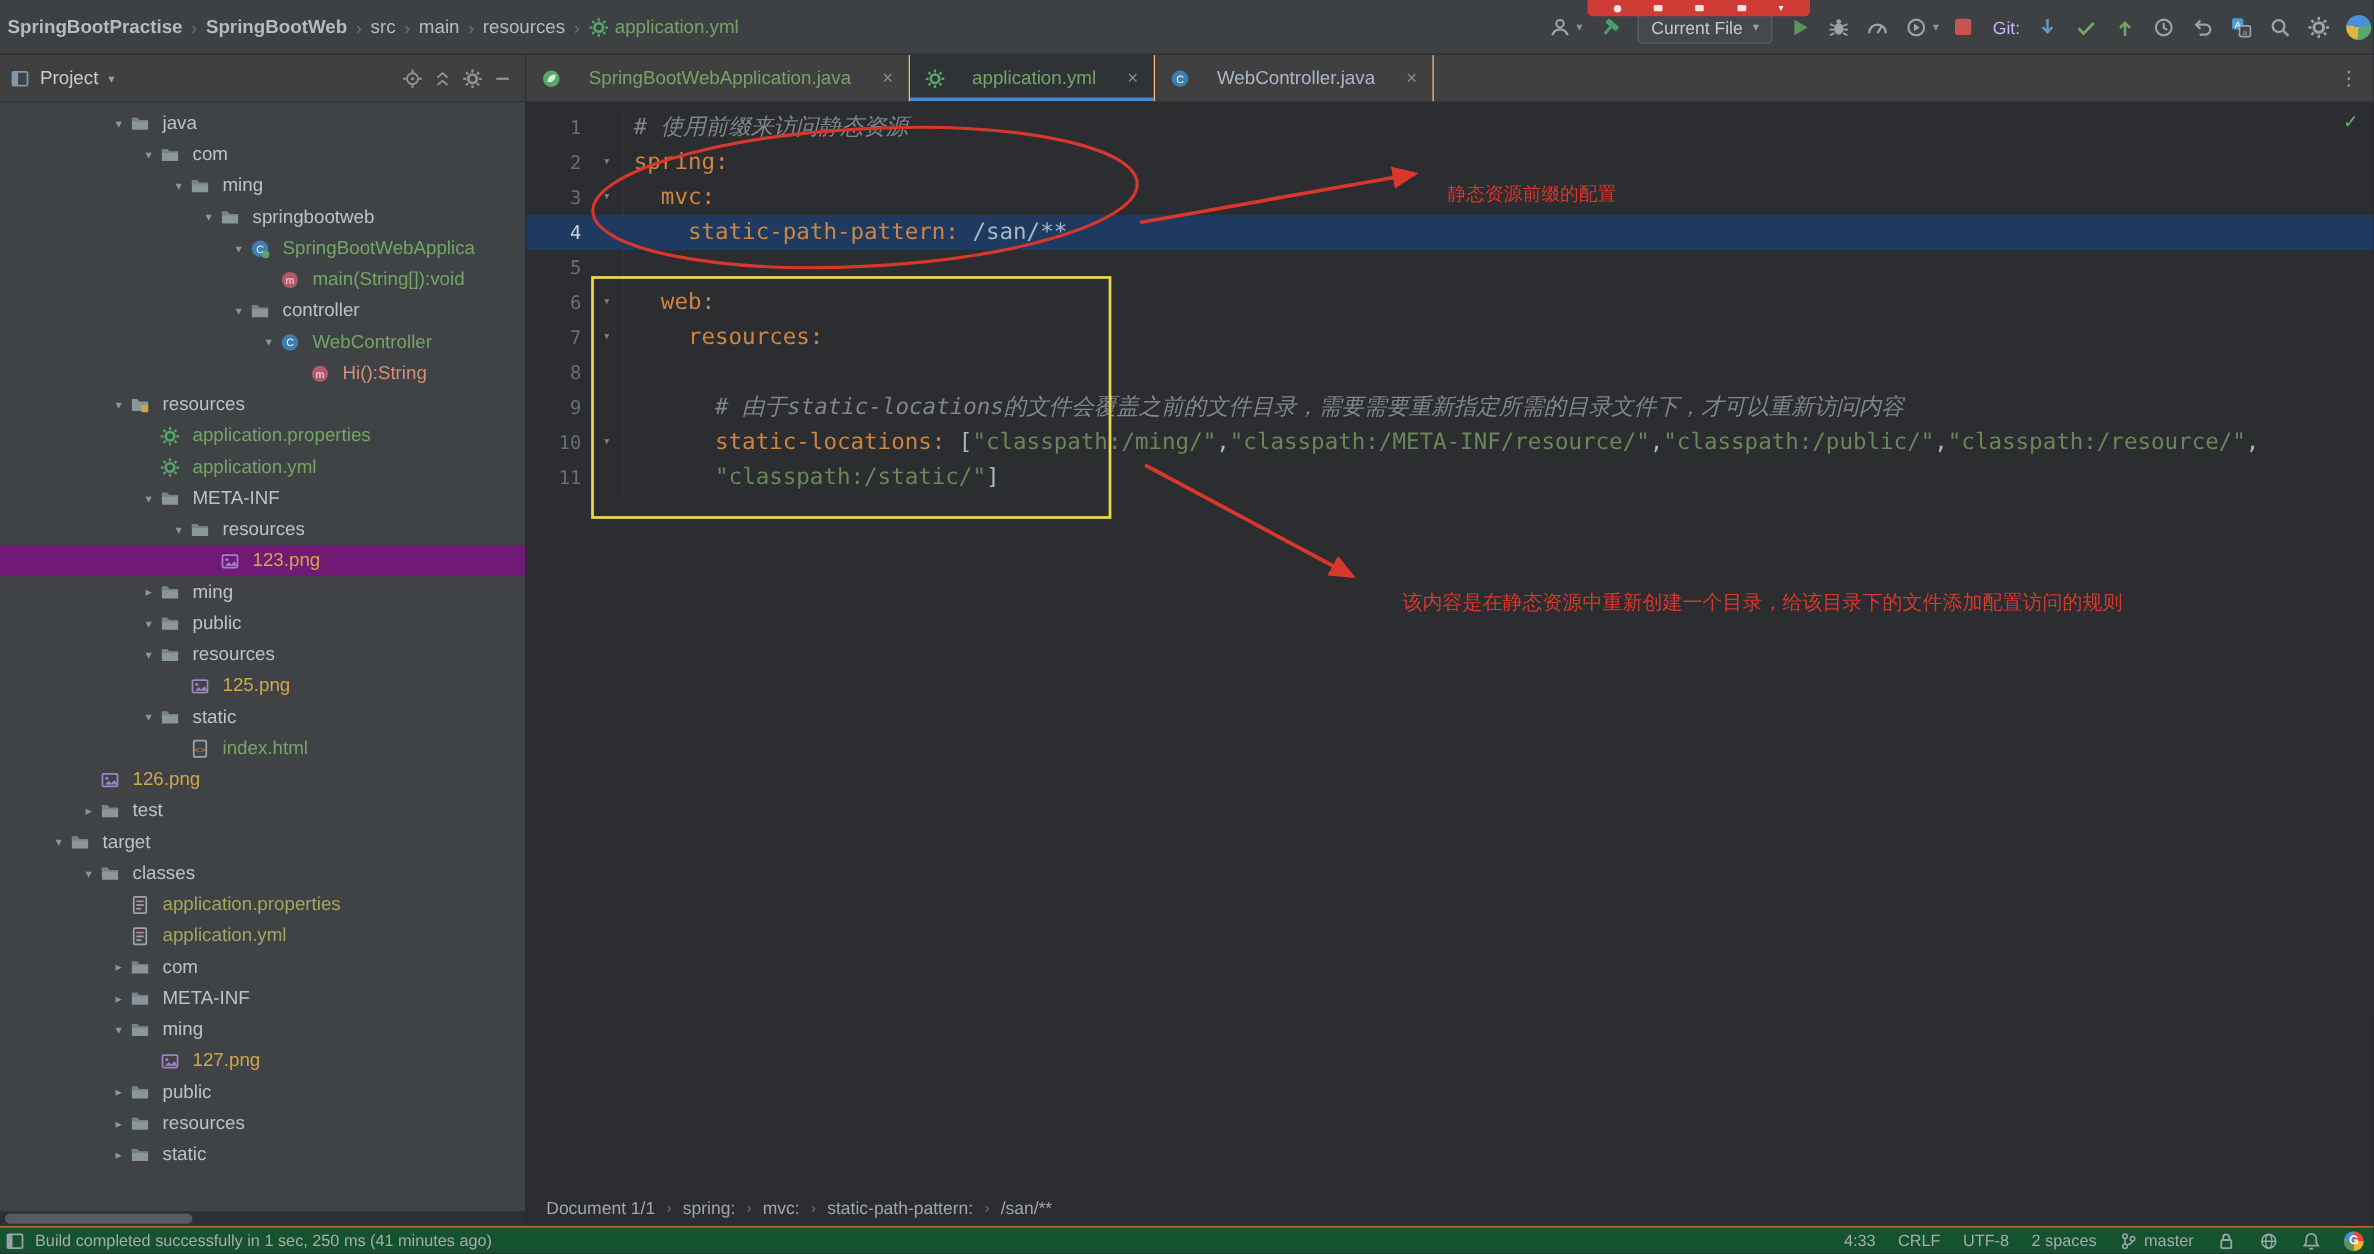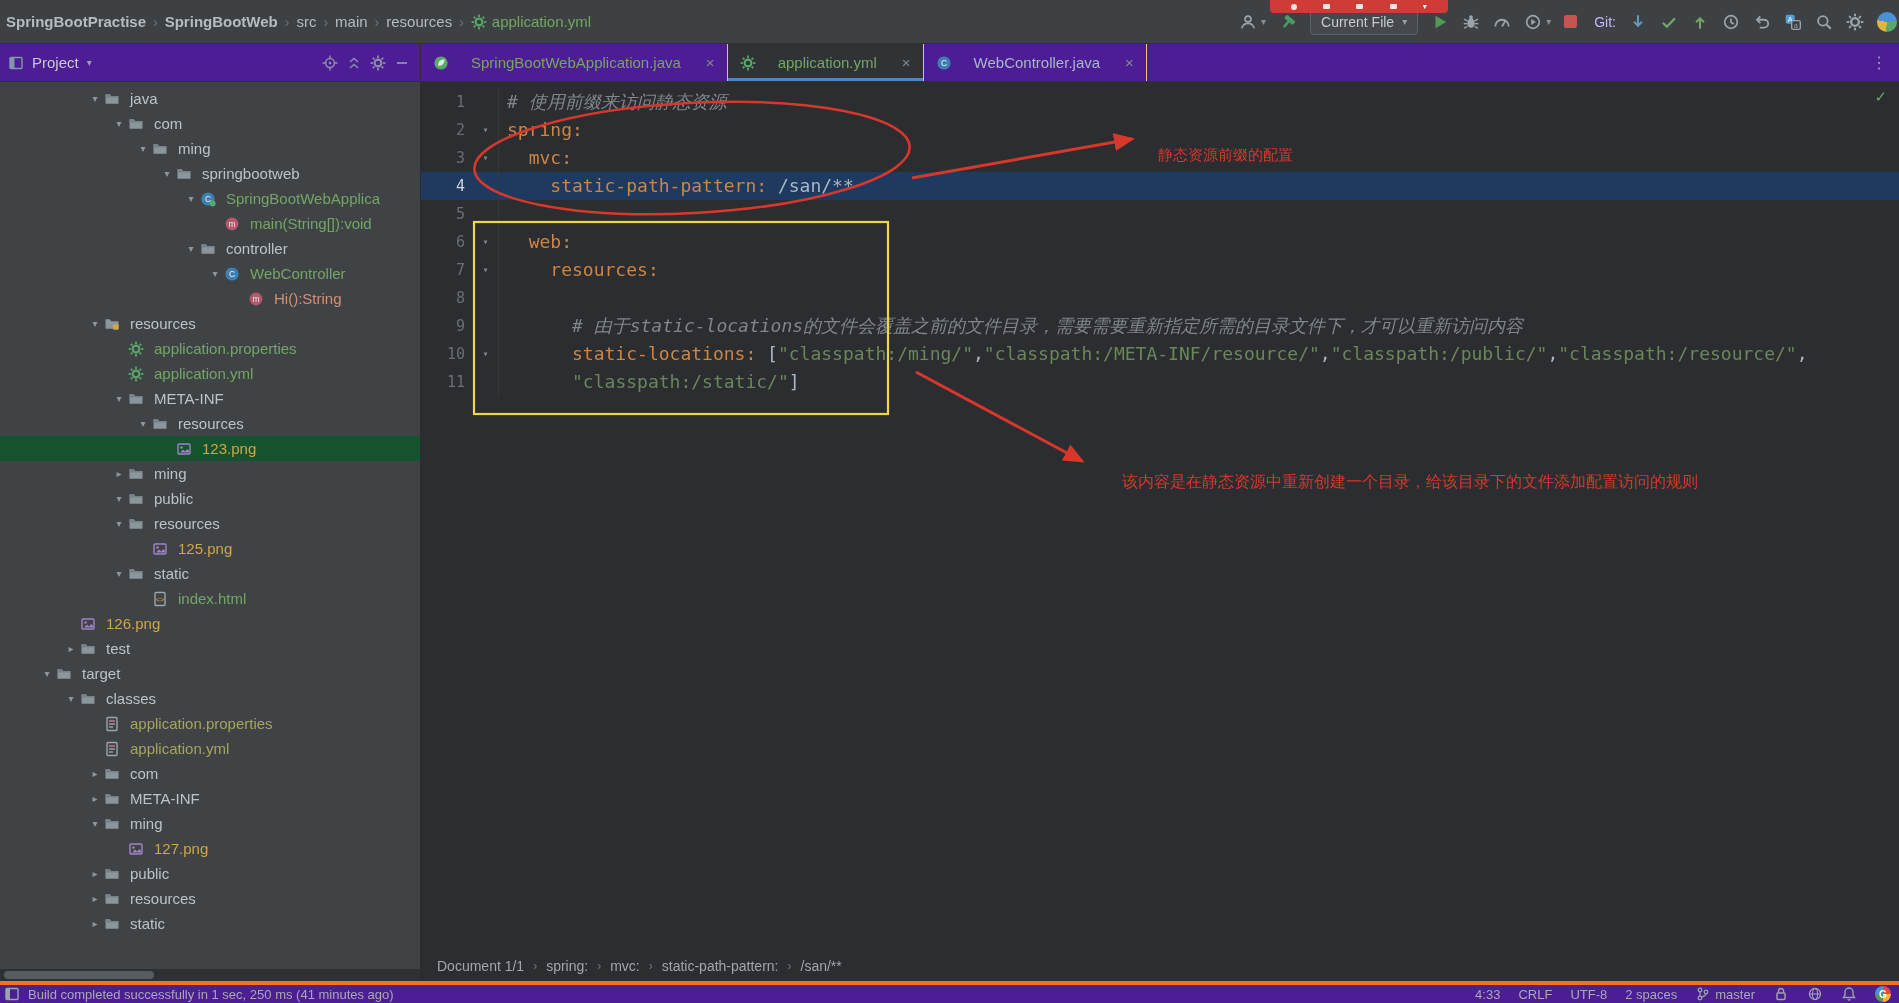--- a/index.html
+++ b/index.html
@@ -42,21 +42,21 @@
     background:#cf3b35; border-radius:0 0 4px 4px; display:flex; align-items:center;
     justify-content:space-around; padding:0 8px;
   }
   .recorder i { display:block; width:7px; height:5px; background:rgba(255,255,255,.85); border-radius:1px; }
   .recorder .dot { width:6px; height:6px; border-radius:50%; }
   .recorder .car { color:#fff; font-size:8px; font-style:normal; background:none; width:auto; height:auto; }
 
   
   .row2 {
     position:absolute; top:44px; left:0; right:0; height:38px;
-    background:#4c1d95; border-bottom:1px solid #2e3133; display:flex;
+    background:#404040; border-bottom:1px solid #2e3133; display:flex;
   }
   .panel-header {
     width:421px; flex:0 0 421px; display:flex; align-items:center; gap:8px;
     padding:0 10px 0 8px; border-right:1px solid #2e3133;
   }
   .ptitle { font-size:15px; color:#c7ccd0; cursor:pointer; }
   .panel-header .caret { font-size:10px; color:#9aa0a5; }
   .panel-header .spacer { flex:1; }
   .panel-header .hicon { cursor:pointer; opacity:.85; }
   .tabs { display:flex; align-items:stretch; height:100%; }
@@ -68,21 +68,21 @@
   .tab .close { color:#868b8f; font-size:15px; margin-left:3px; }
   .row2 .more { margin-left:auto; align-self:center; color:#9aa0a5; font-size:16px; padding:0 12px; cursor:pointer; }
 
   
   .project-panel {
     position:absolute; top:82px; left:0; width:421px; bottom:22px;
     background:#3f4346; border-right:1px solid #2a2d2f; overflow:hidden;
   }
   #tree { padding-top:4px; }
   .trow { height:25px; display:flex; align-items:center; font-size:15px; white-space:nowrap; cursor:pointer; }
-  .trow.sel { background:#14532d; }
+  .trow.sel { background:#701a75; }
   .trow .chev { width:18px; text-align:center; color:#8f959a; font-size:10px; flex:0 0 18px; }
   .trow .ic { flex:0 0 20px; }
   .trow .lbl { margin-left:6px; }
   .c-dir    { color:#bdc2c6; }
   .c-green  { color:#74a564; }
   .c-orange { color:#cfa648; }
   .c-olive  { color:#a8a45b; }
   .c-salmon { color:#d88d75; }
   .h-scroll {
     position:absolute; left:0; right:0; bottom:0; height:12px; background:#2e3133;
@@ -121,21 +121,21 @@
     position:absolute; left:421px; right:0; bottom:22px; height:30px;
     background:#2b2d30; display:flex; align-items:center; gap:9px;
     padding-left:16px; font-size:14px; color:#9fa6ad;
   }
   .ed-crumbs .sep { color:#6e747a; font-size:12px; }
   .ed-crumbs .bc { cursor:pointer; }
 
   
   .statusbar {
     position:absolute; left:0; right:0; bottom:0; height:22px;
-    background:#4c1d95; border-top:4px solid #f97316;
+    background:#14532d; border-top:1px solid #f97316;
     display:flex; align-items:center; font-size:13px; color:#a6abaf;
     padding:0 8px 0 4px;
   }
   .statusbar .msg { margin-left:8px; cursor:pointer; }
   .sb-right { margin-left:auto; display:flex; align-items:center; gap:18px; }
   .sb-right > span { cursor:pointer; }
   .branch { display:flex; align-items:center; gap:4px; }
   .glogo {
     width:16px; height:16px; border-radius:50%; display:flex; align-items:center; justify-content:center;
     background:conic-gradient(#e8453c 0 25%, #f3b530 25% 50%, #599659 50% 75%, #4a90d9 75% 100%);

